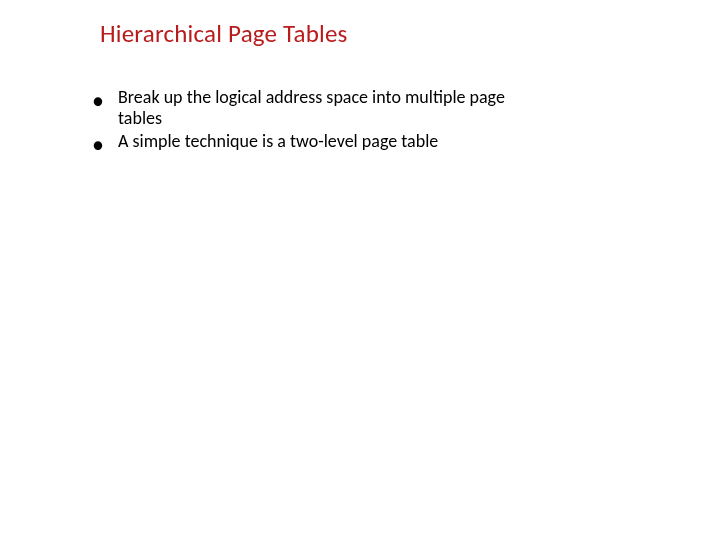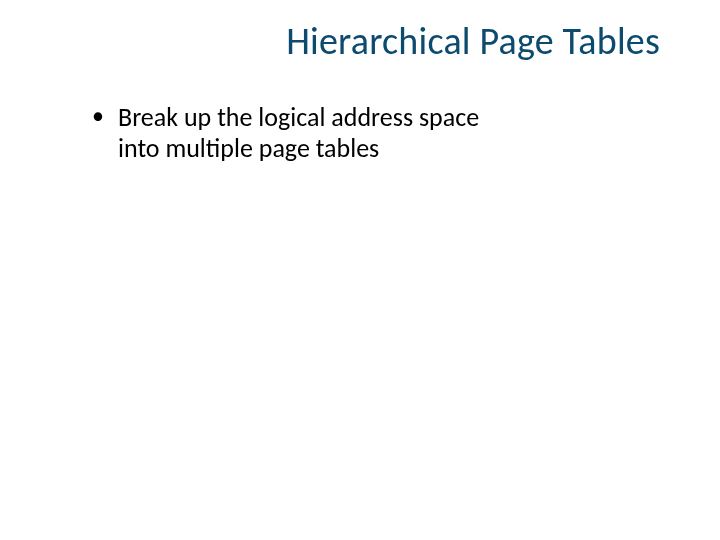--- a/index.html
+++ b/index.html
@@ -14,37 +14,37 @@
       font-family: Calibri, "Segoe UI", Arial, sans-serif;
       position: relative;
       overflow: hidden;
     }
     .slide {
       width: 100%;
       height: 100%;
       padding: 18px 60px 40px 60px;
     }
     .title {
-      font-size: 38px;
+      font-size: 25px;
       font-weight: 400;
-      color: #0c4a6e;
-      text-align: right;
+      color: #b91c1c;
+      text-align: left;
       margin-bottom: 38px;
       margin-left: 40px;
       letter-spacing: 0.2px;
     }
     .content {
       padding-left: 30px;
     }
     .bullet-list {
       list-style: none;
     }
     .bullet-item {
       position: relative;
-      font-size: 26px;
+      font-size: 18px;
       color: #000000;
       line-height: 1.18;
       padding-left: 28px;
       margin-bottom: 2px;
       max-width: 430px;
     }
     .bullet-item::before {
       content: "•";
       position: absolute;
       left: 2px;
@@ -54,15 +54,16 @@
     }
   </style>
 </head>
 <body>
 
 <div class="slide">
   <h1 class="title">Hierarchical Page Tables</h1>
   <div class="content">
     <ul class="bullet-list">
       <li class="bullet-item">Break up the logical address space into multiple page tables</li>
+      <li class="bullet-item">A simple technique is a two-level page table</li>
     </ul>
   </div>
 </div>
 
 </body></html>

